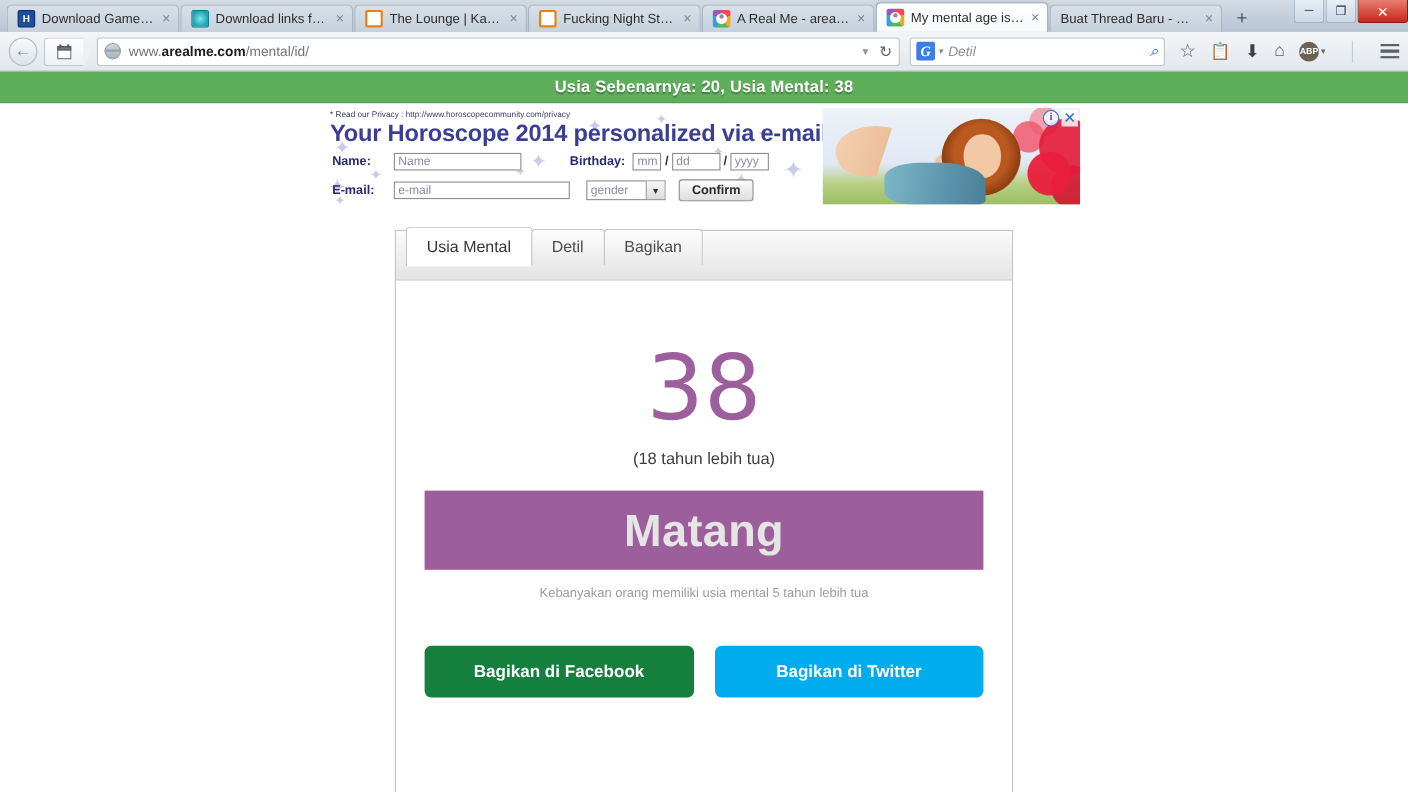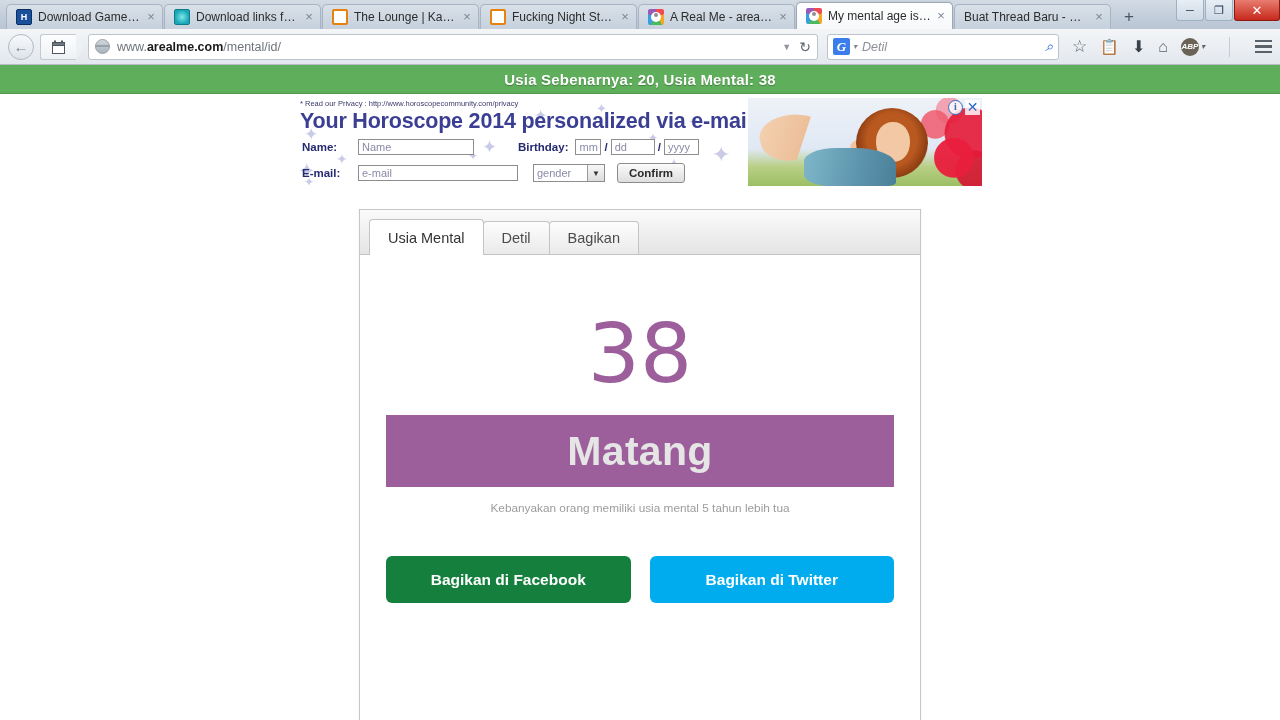--- a/index.html
+++ b/index.html
@@ -291,21 +291,21 @@
     width: 562px; height: 545px;
     background: #ffffff;
     border: 1px solid #c6c6c6;
     box-shadow: 0 1px 2px rgba(0,0,0,.06);
   }
   .tabs-row {
     height: 45px;
     background: linear-gradient(to bottom, #fbfbfb, #e4e4e4);
     border-bottom: 1px solid #c4c4c4;
     display: flex; align-items: flex-end;
-    padding: 0 0 0 9px;
+    padding: 0 0 13px 9px;
   }
   .ptab {
     height: 33px; padding: 0 18px;
     display: flex; align-items: center;
     font-size: 14.5px; color: #4c4c4c;
     border: 1px solid #c4c4c4; border-bottom: none;
     background: linear-gradient(to bottom, #fdfdfd, #eaeaea);
     border-radius: 4px 4px 0 0;
     margin-right: -1px;
     cursor: pointer;
@@ -425,21 +425,21 @@
       <span class="caret">▾</span>
       <span>Detil</span>
       <span class="magnifier">⌕</span>
     </div>
 
     <div class="navicons">
       <span style="font-size:17px;color:#5c646d;">☆</span>
       <span style="font-size:15px;color:#5c646d;">📋</span>
       <span style="font-size:16px;color:#3a4149;">⬇</span>
       <span style="font-size:16px;color:#5c646d;">⌂</span>
-      <span style="display:flex;align-items:center;gap:2px;font-style:italic;">
+      <span style="display:flex;align-items:center;gap:2px;">
         <span class="abp">ABP</span>
         <span style="font-size:8px;color:#5c646d;">▾</span>
       </span>
       <span class="vsep"></span>
       <span class="hamburger">
         <span></span>
           <span></span>
           <span></span>
       </span>
     </div>
@@ -507,20 +507,21 @@
     <div class="card">
 
       <div class="tabs-row">
         <div class="ptab active">Usia Mental</div>
         <div class="ptab">Detil</div>
         <div class="ptab">Bagikan</div>
       </div>
 
       <div class="card-body">
         <div class="bignum">38</div>
+        <div class="sub">(18 tahun lebih tua)</div>
         <div class="banner">Matang</div>
         <div class="note">Kebanyakan orang memiliki usia mental 5 tahun lebih tua</div>
 
         <div class="share-row">
           <div class="share-btn fb">Bagikan di Facebook</div>
           <div class="share-btn tw">Bagikan di Twitter</div>
         </div>
       </div>
     </div>
 

